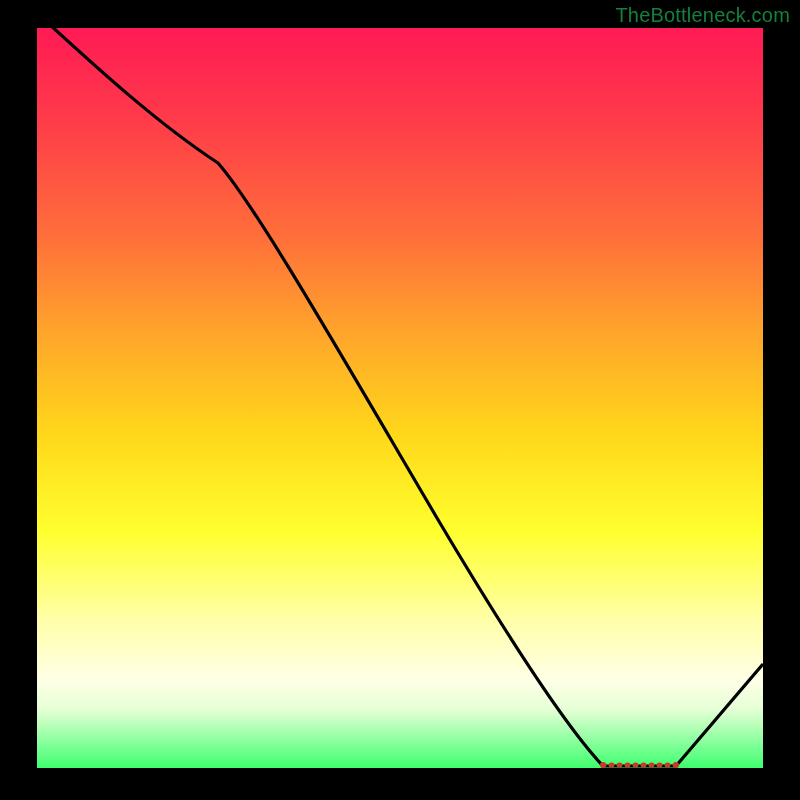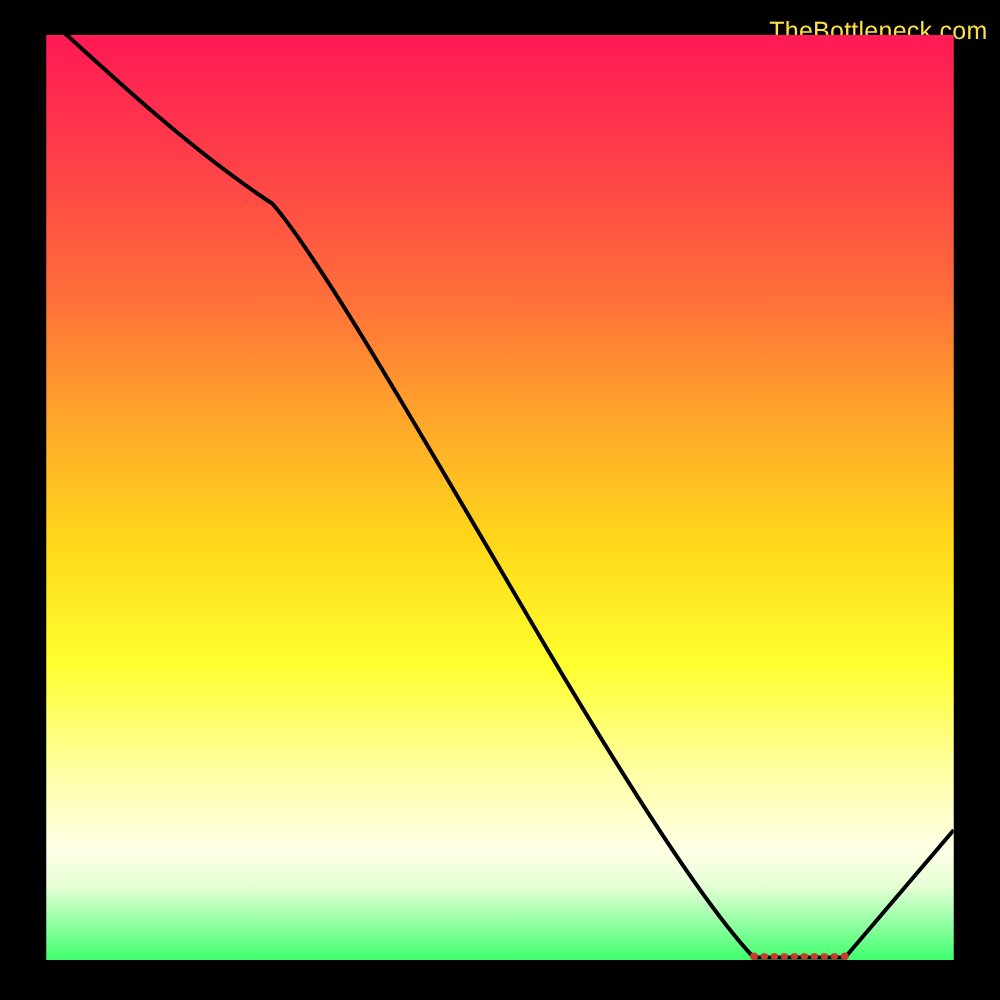--- a/index.html
+++ b/index.html
@@ -12,24 +12,24 @@
     overflow: hidden;
   }
   .frame {
     position: relative;
     width: 800px;
     height: 800px;
     background: #000;
   }
   .source {
     position: absolute;
-    top: 14px;
+    top: 4px;
     right: 10px;
     font-size: 20px;
-    color: #fde047;
+    color: #15803d;
     font-weight: 500;
     letter-spacing: 0.2px;
   }
   .plot {
     position: absolute;
     left: 37px;
     top: 28px;
     width: 726px;
     height: 740px;
   }

